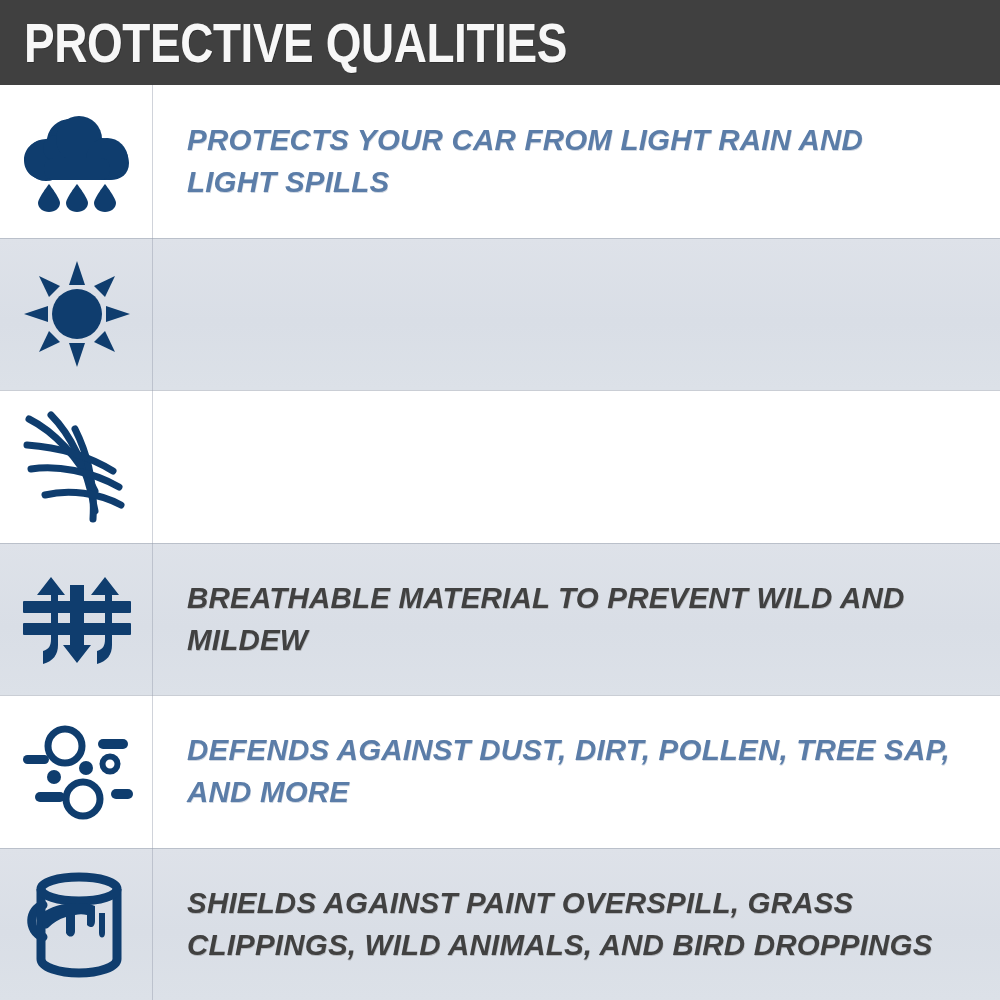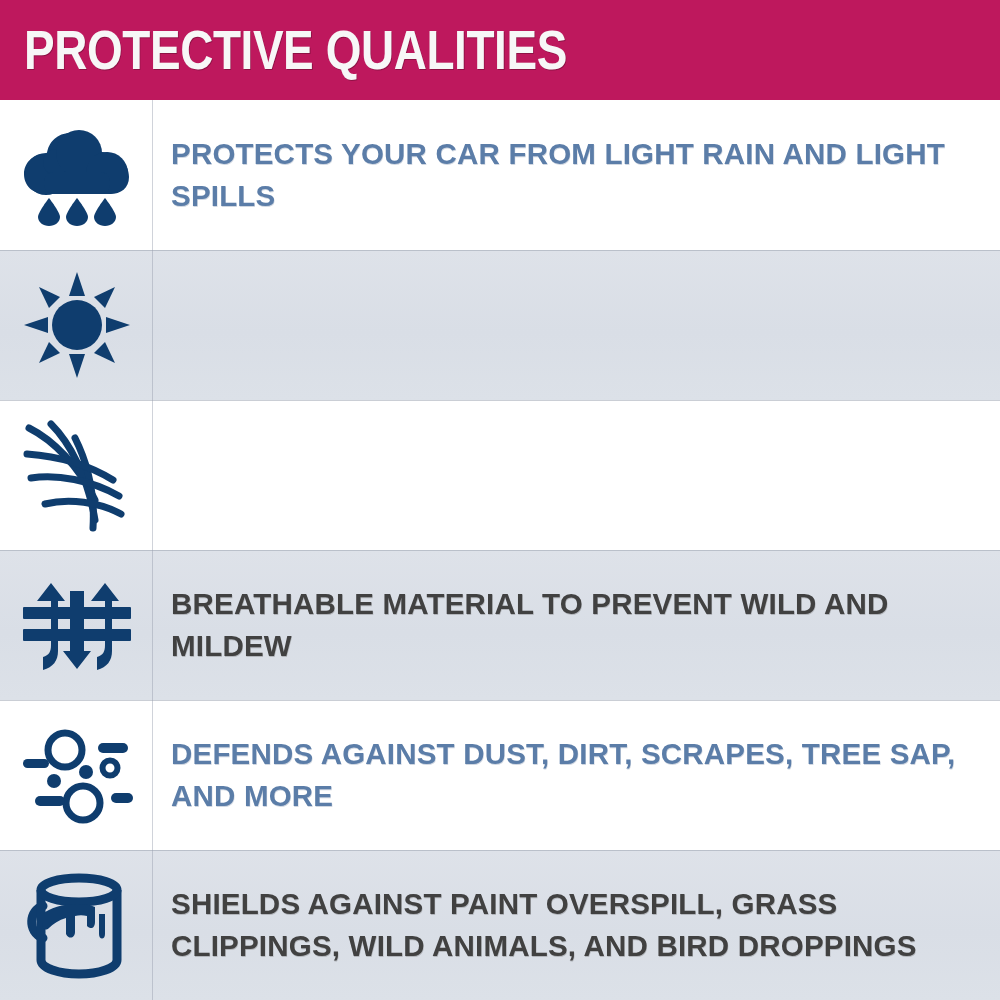--- a/index.html
+++ b/index.html
@@ -17,22 +17,22 @@
     width: 1000px;
     height: 1000px;
     display: flex;
     flex-direction: column;
     position: relative;
     background: #ffffff;
   }
 
   
   .header-bar {
-    height: 100px;
-    background: #be185d;
+    height: 85px;
+    background: #404040;
     display: flex;
     align-items: center;
     flex: 0 0 auto;
     box-sizing: border-box;
     padding-left: 24px;
   }
   .header-title {
     color: #F7F7F7;
     font-family: "Liberation Sans Narrow", "Liberation Sans", sans-serif;
     font-weight: bold;
@@ -102,24 +102,25 @@
     flex: 1 1 auto;
     display: flex;
     align-items: center;
     box-sizing: border-box;
     padding-left: 18px;
     padding-right: 26px;
   }
   .feature-text {
     font-family: "Liberation Sans", sans-serif;
     font-weight: bold;
+    font-style: italic;
     font-size: 29.5px;
     line-height: 1.43;
     letter-spacing: 0.2px;
-    margin: 0;
+    margin: 16px;
   }
   .text-blue .feature-text {
     color: #5B7DA8;
     text-shadow: 0.5px 0.5px 0 rgba(120,140,170,0.35);
   }
   .text-dark .feature-text {
     color: #414141;
     text-shadow: 0.5px 0.5px 0 rgba(90,90,90,0.30);
   }
 </style>
@@ -220,21 +221,21 @@
             <circle cx="67" cy="47" r="7"></circle>
             <circle cx="35" cy="56" r="7"></circle>
             <rect x="4" y="34" width="26" height="9" rx="4.5"></rect>
             <rect x="79" y="18" width="30" height="10" rx="5"></rect>
             <rect x="16" y="71" width="30" height="10" rx="5"></rect>
             <rect x="92" y="68" width="22" height="10" rx="5"></rect>
           </g>
         </svg>
       </div>
       <div class="text-cell">
-        <p class="feature-text">DEFENDS AGAINST DUST, DIRT, SCRAPES, TREE SAP, AND MORE</p>
+        <p class="feature-text">DEFENDS AGAINST DUST, DIRT, POLLEN, TREE SAP, AND MORE</p>
       </div>
     </div>
 
     <div class="row even text-dark">
       <div class="icon-cell">
         <svg width="112" height="110" viewBox="0 0 112 110">
           <g fill="none" stroke="#0F3D6E" stroke-width="9" stroke-linejoin="round">
 
             <path d="M22 36 C8 40 6 62 22 68" stroke-linecap="round"></path>
 

